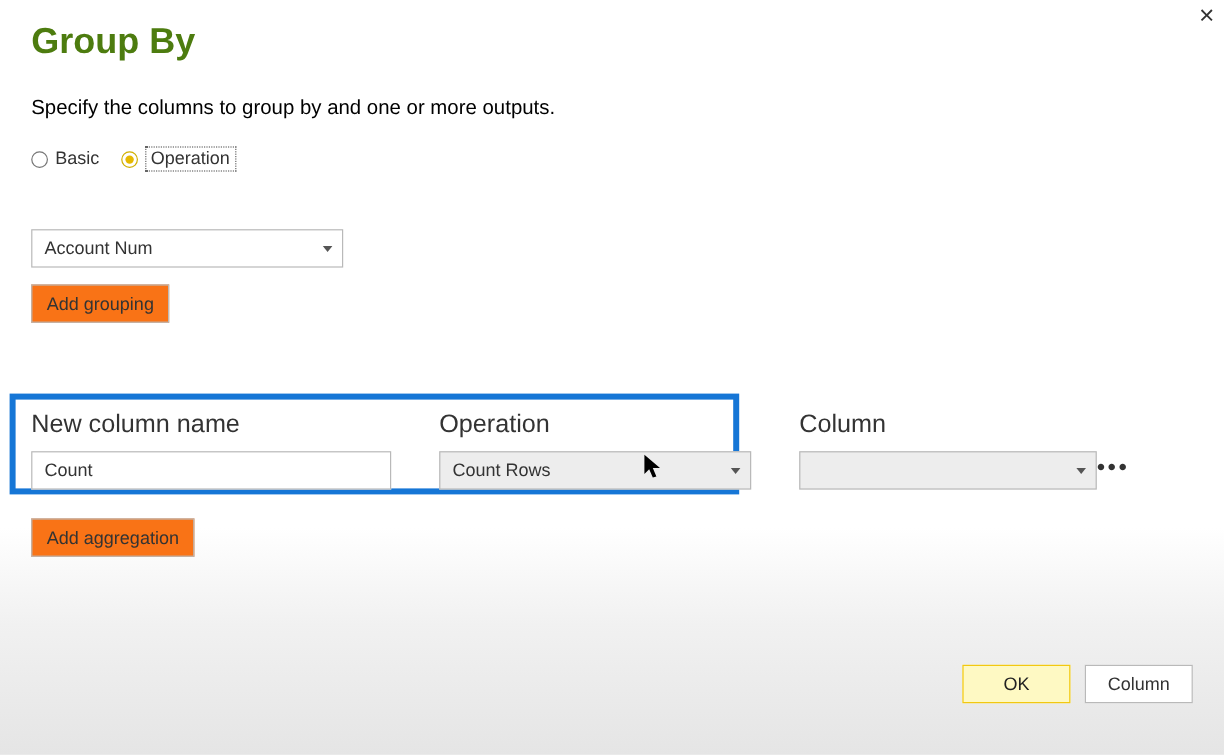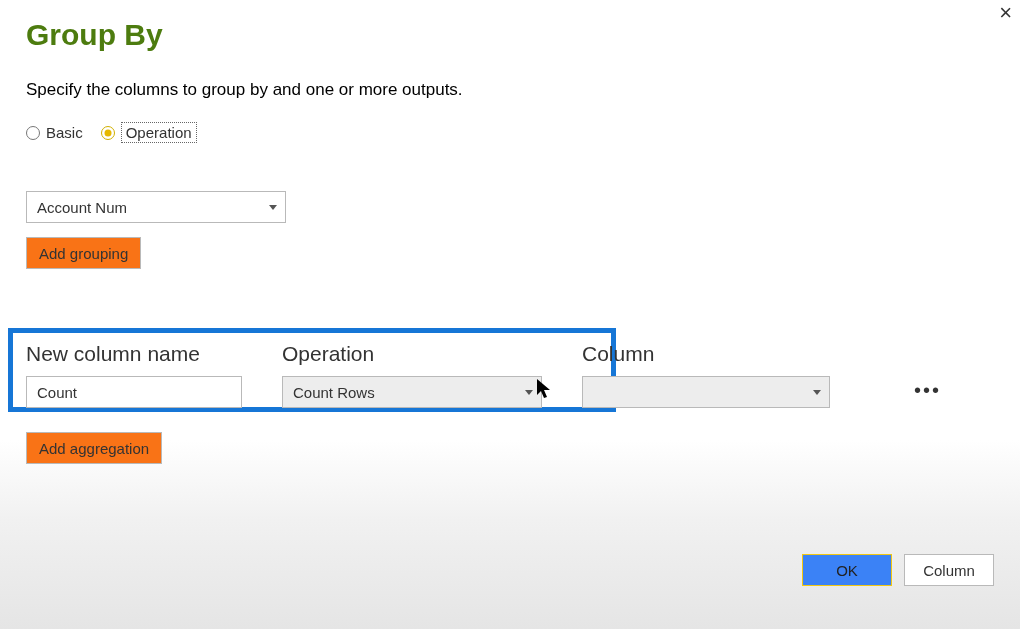--- a/index.html
+++ b/index.html
@@ -82,21 +82,21 @@
       border: 5px solid #1676d6; pointer-events: none;
     }
 
     .agg-row {
       position: absolute; top: 324px; left: 0; display: flex; gap: 40px;
       align-items: flex-start;
     }
     .agg-col { display: flex; flex-direction: column; }
     .agg-label { font-size: 21px; color: #333; margin-bottom: 10px; }
     .text-input {
-      width: 216px; height: 32px; border: 1px solid #b9b9b9; background: #fff;
+      width: 300px; height: 32px; border: 1px solid #b9b9b9; background: #fff;
       padding: 0 10px; font-size: 15px; color: #333;
     }
 
     .op-select { width: 260px; }
     .col-select { width: 248px; }
 
     .ellipsis {
       position: absolute; left: 888px; top: 361px;
       font-size: 20px; letter-spacing: 2px; color: #333;
       cursor: pointer;
@@ -109,21 +109,21 @@
     .cursor-arrow {
       position: absolute; left: 510px; top: 360px;
       width: 16px; height: 22px; pointer-events: none;
     }
     .cursor-arrow svg { width: 100%; height: 100%; }
 
     .footer-btns {
       position: absolute; right: 0; top: 536px; display: flex; gap: 12px;
     }
     .btn.primary {
-      background: #3b82f6; border-color: #f2c811; color: #222; width: 90px;
+      background: #fef9c3; border-color: #f2c811; color: #222; width: 90px;
       justify-content: center;
     }
     .btn.secondary {
       background: #fff; border: 1px solid #b9b9b9; color: #333; width: 90px;
       justify-content: center;
     }
   </style>
 </head>
 <body>
 

